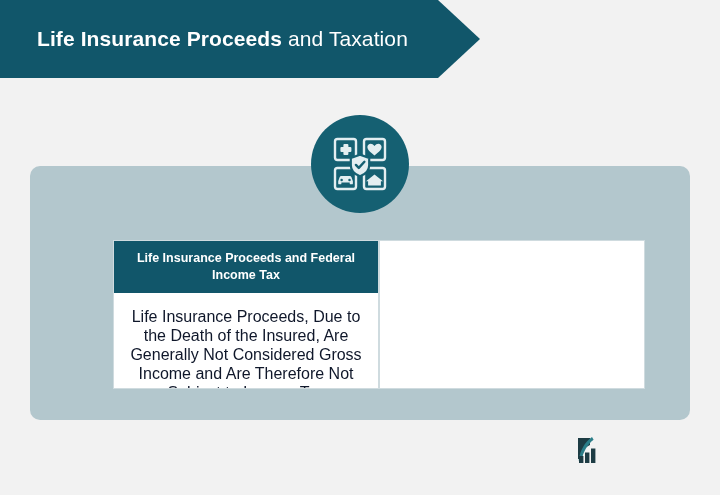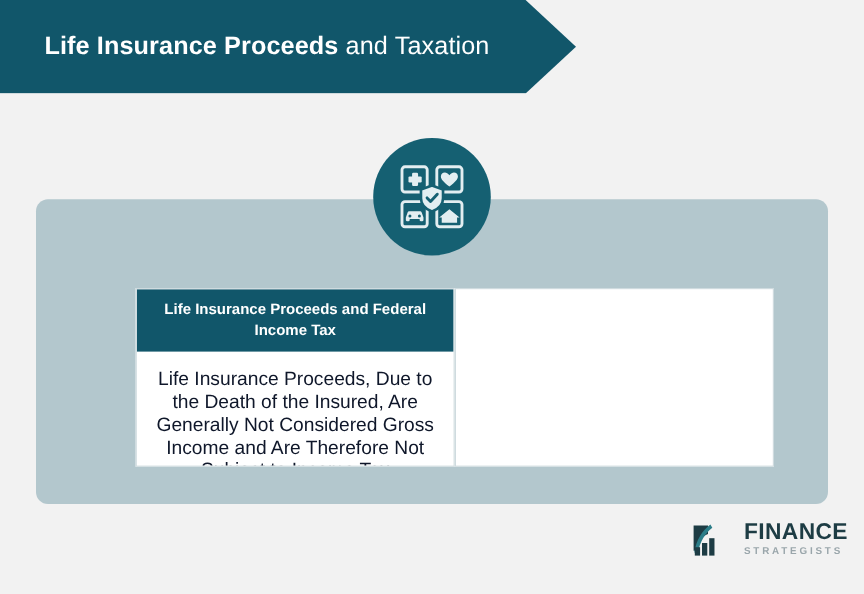--- a/index.html
+++ b/index.html
@@ -214,17 +214,13 @@
 </div>
 
 <div class="logo">
   <svg class="logo-mark" viewBox="0 0 38 32" aria-hidden="true">
     <path d="M2 5 L14 5 L14 12 C 9 14 5 19 3.2 26 L2 26 Z" fill="#1d3c44"></path>
     <path d="M16 4 C 9 9 4.2 17 2.6 27.5 L5.6 27.5 C 7.3 18.5 11.4 11.4 17.6 6.8 Z" fill="#2b7d88"></path>
     <rect x="3" y="23" width="4.4" height="7" fill="#1d3c44"></rect>
     <rect x="9" y="19.5" width="4.4" height="10.5" fill="#1d3c44"></rect>
     <rect x="15" y="15.5" width="4.4" height="14.5" fill="#1d3c44"></rect>
   </svg>
-  <div class="logo-text">
-    <div class="logo-name">FINANCE</div>
-    <div class="logo-sub">STRATEGISTS</div>
-  </div>
 </div>
 
 </body></html>

